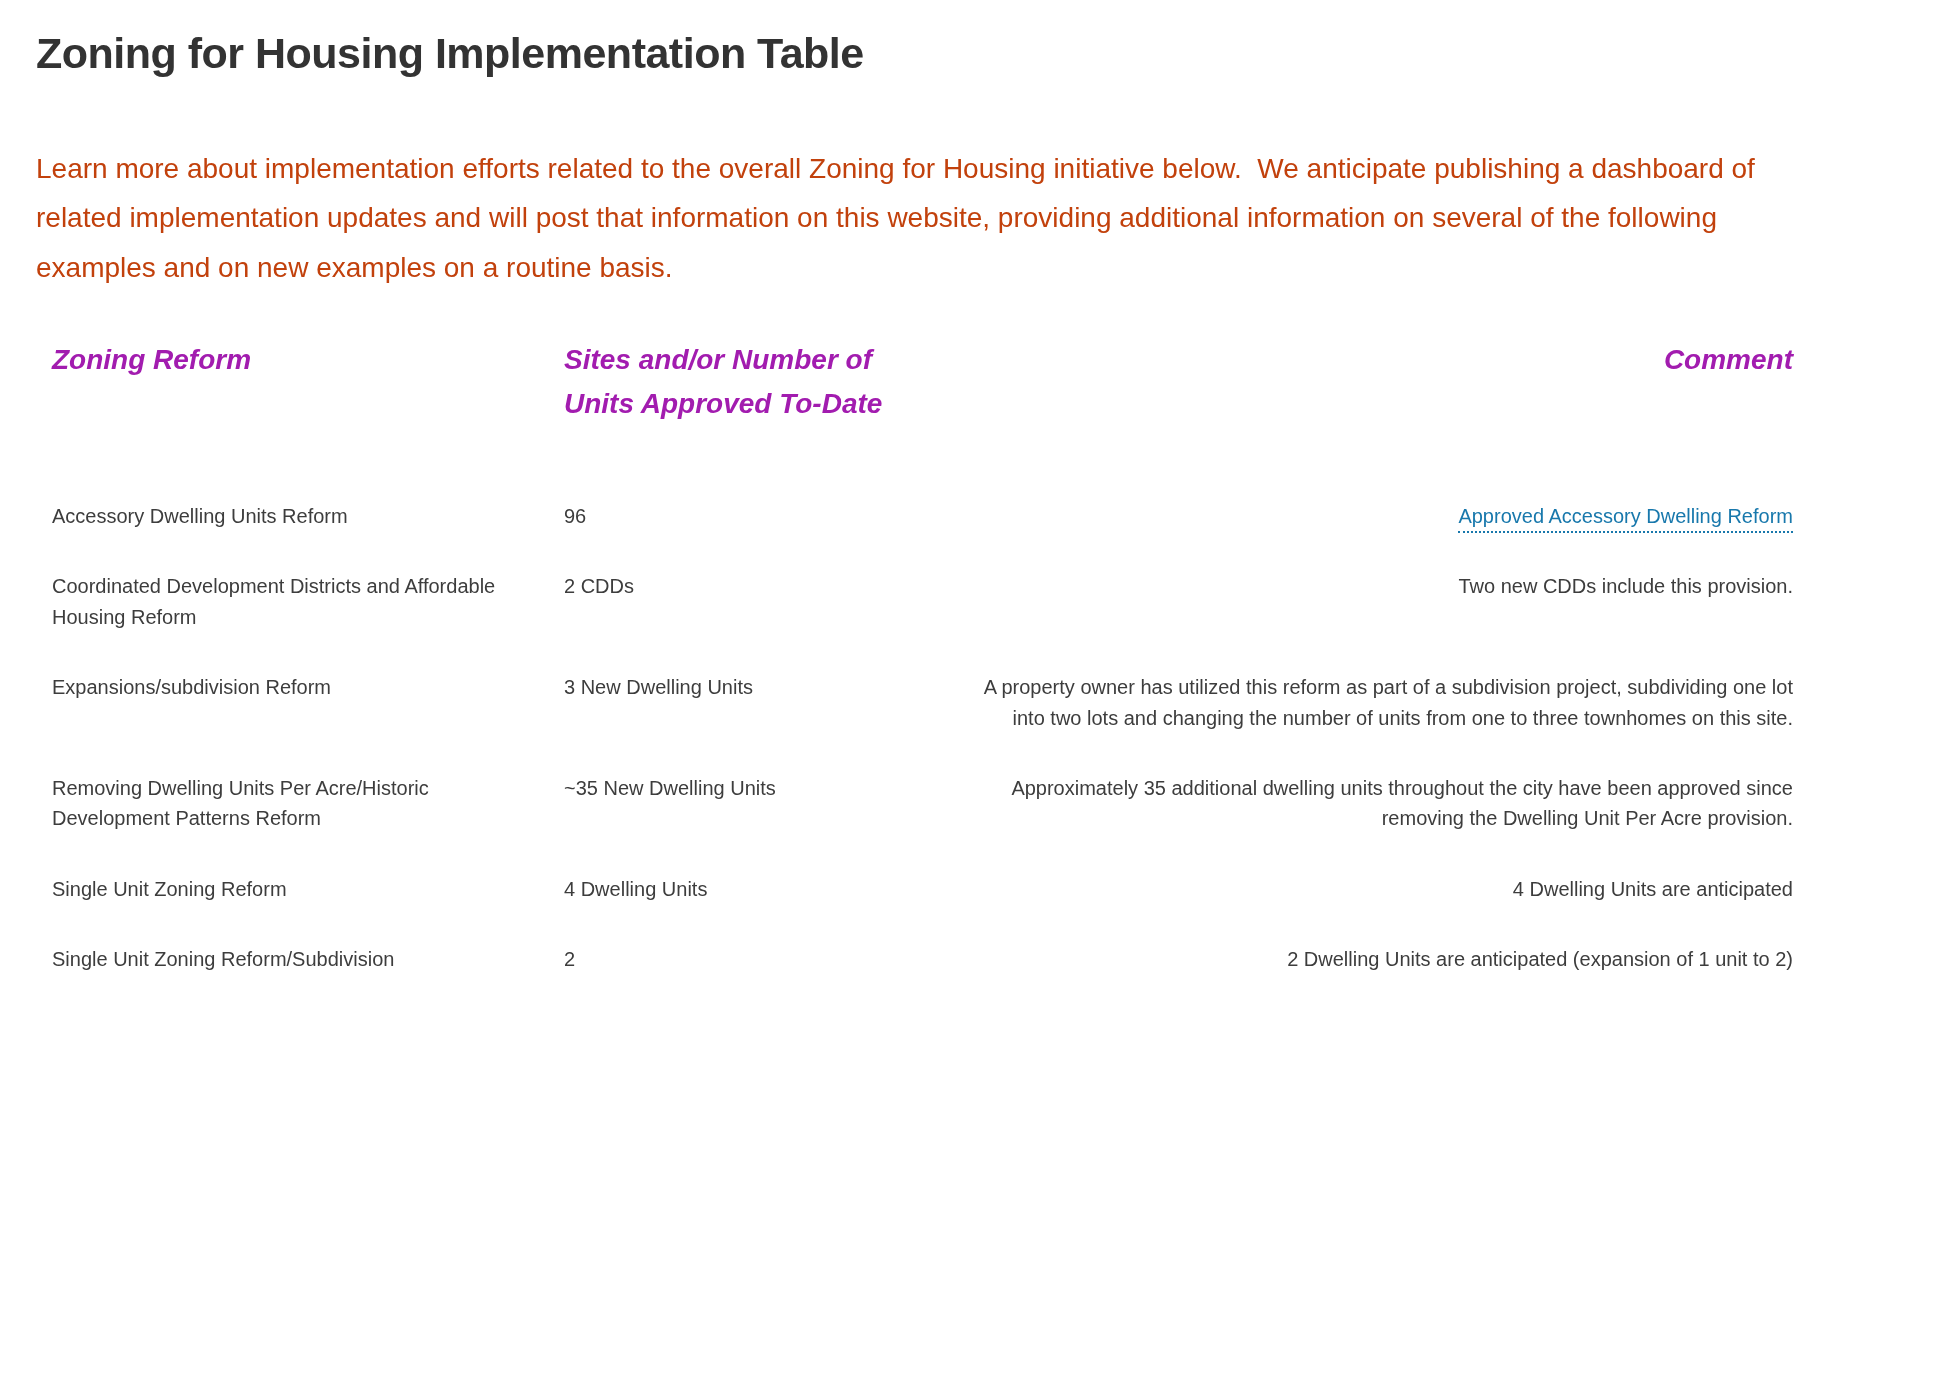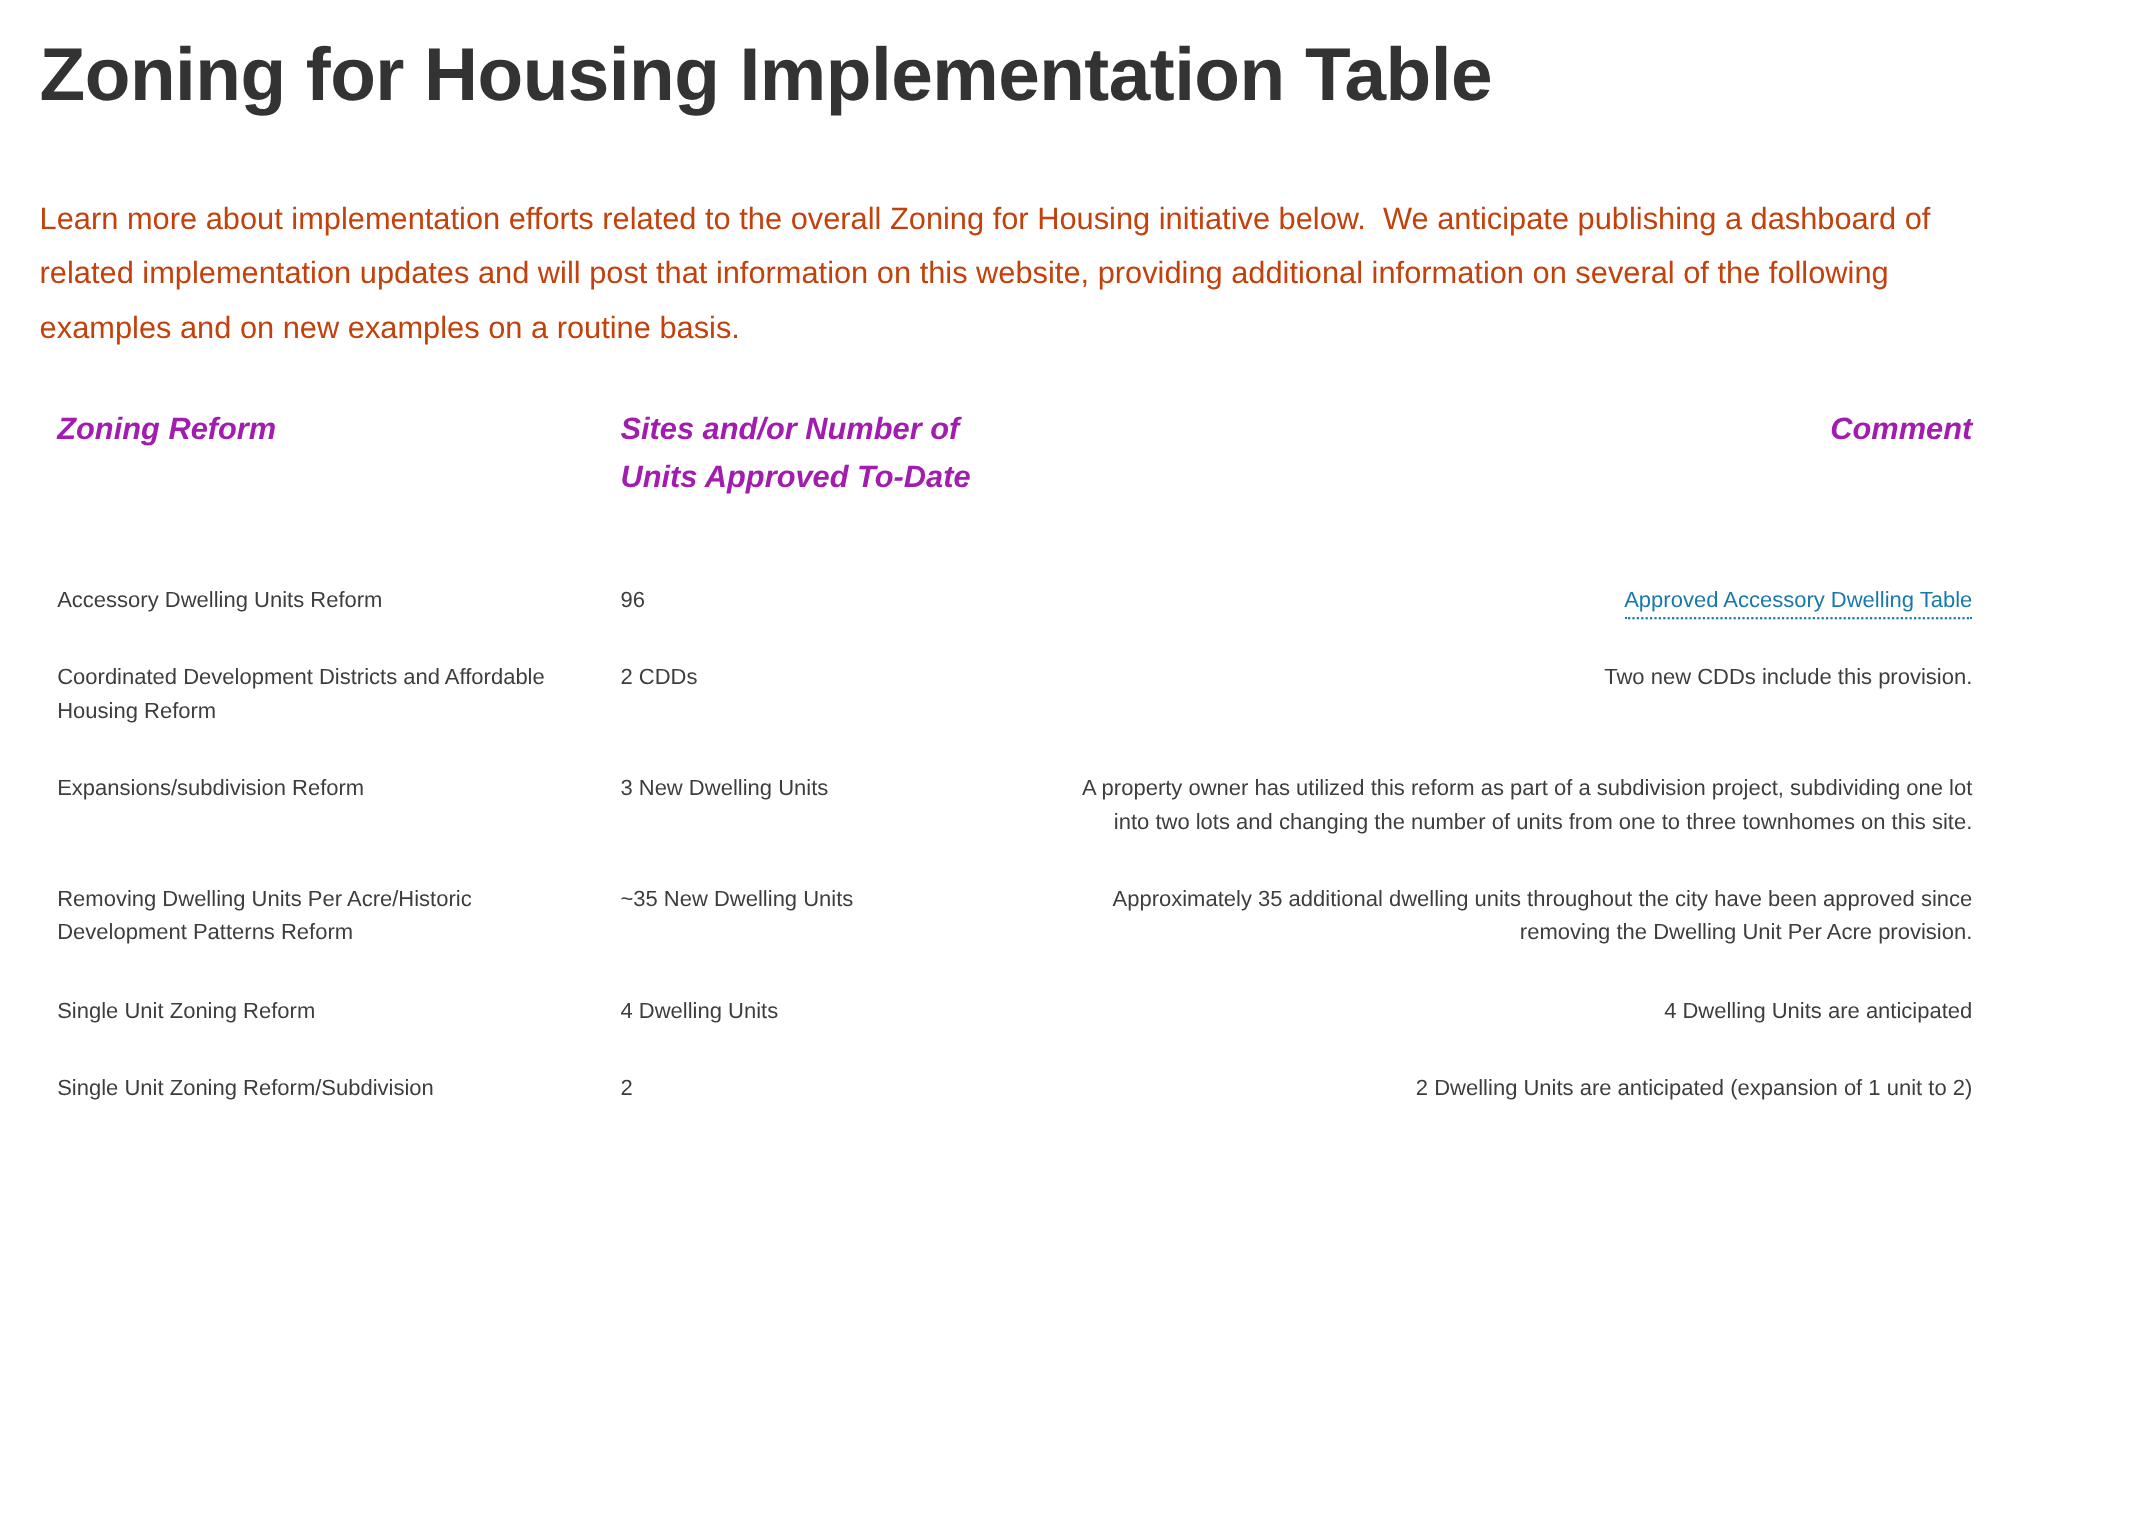--- a/index.html
+++ b/index.html
@@ -8,21 +8,21 @@
     width: 1942px;
     height: 1398px;
     font-family: "Liberation Sans", sans-serif;
     color: #3d3d3d;
     overflow: hidden;
   }
   .container {
     padding: 28px 36px 0 36px;
   }
   .page-title {
-    font-size: 68px;
+    font-size: 43px;
     font-weight: 700;
     color: #333333;
     letter-spacing: -0.5px;
     line-height: 1.2;
   }
   .intro {
     margin-top: 64px;
     font-size: 28px;
     line-height: 1.77;
     max-width: 1760px;
@@ -86,21 +86,21 @@
         <th class="c1">Zoning Reform</th>
         <th class="c2">Sites and/or Number of Units Approved To-Date</th>
         <th class="c3">Comment</th>
       </tr>
     </thead>
     <tbody>
       <tr>
         <td class="c1">Accessory Dwelling Units Reform</td>
         <td class="c2">96</td>
         <td class="c3">
-          <a href="#" class="doc-link">Approved Accessory Dwelling Table</a>
+          <a href="#" class="doc-link">Approved Accessory Dwelling Reform</a>
         </td>
       </tr>
       <tr>
         <td class="c1">Coordinated Development Districts and Affordable Housing Reform</td>
         <td class="c2">2 CDDs</td>
         <td class="c3">Two new CDDs include this provision.</td>
       </tr>
       <tr>
         <td class="c1">Expansions/subdivision Reform</td>
         <td class="c2">3 New Dwelling Units</td>

